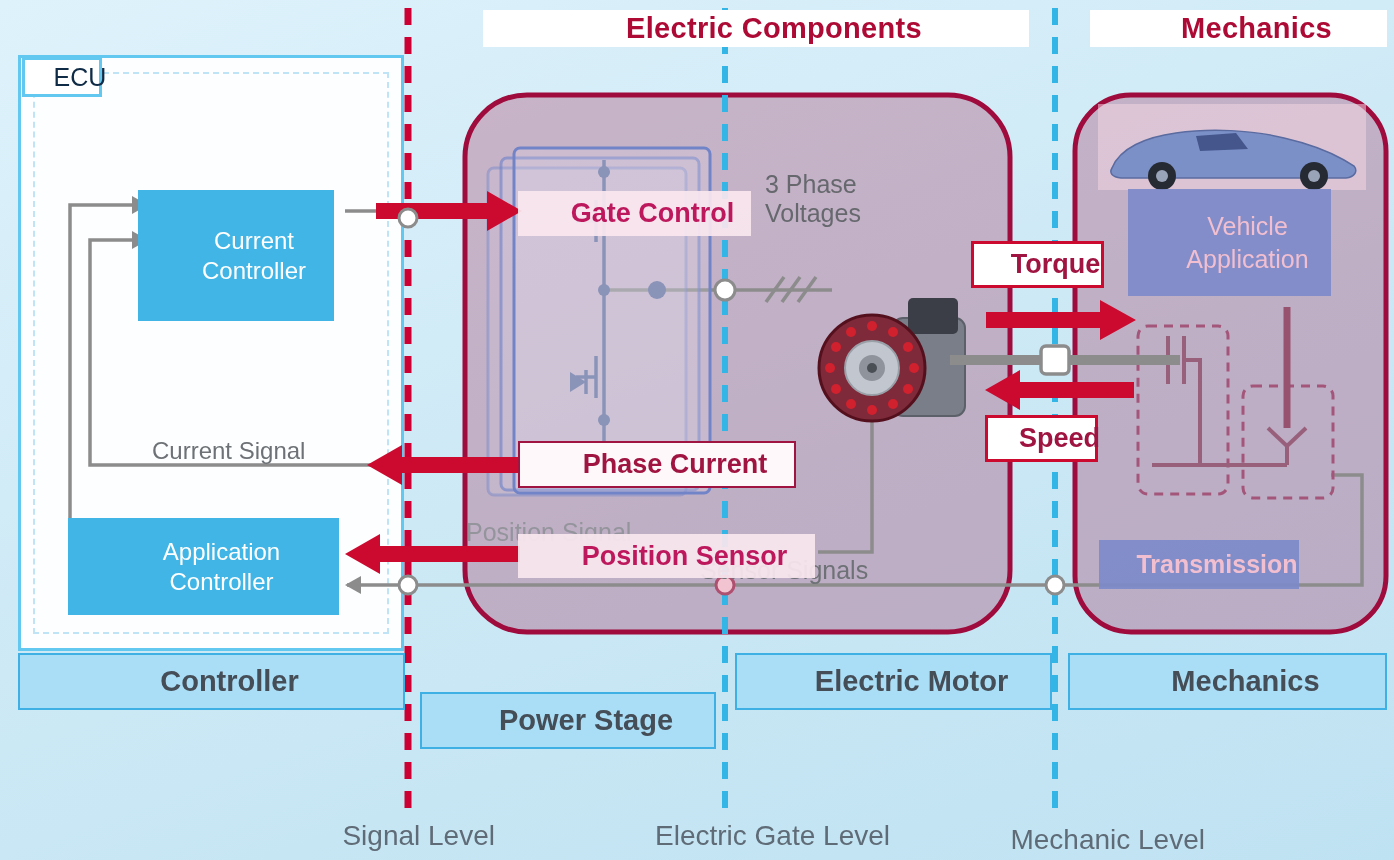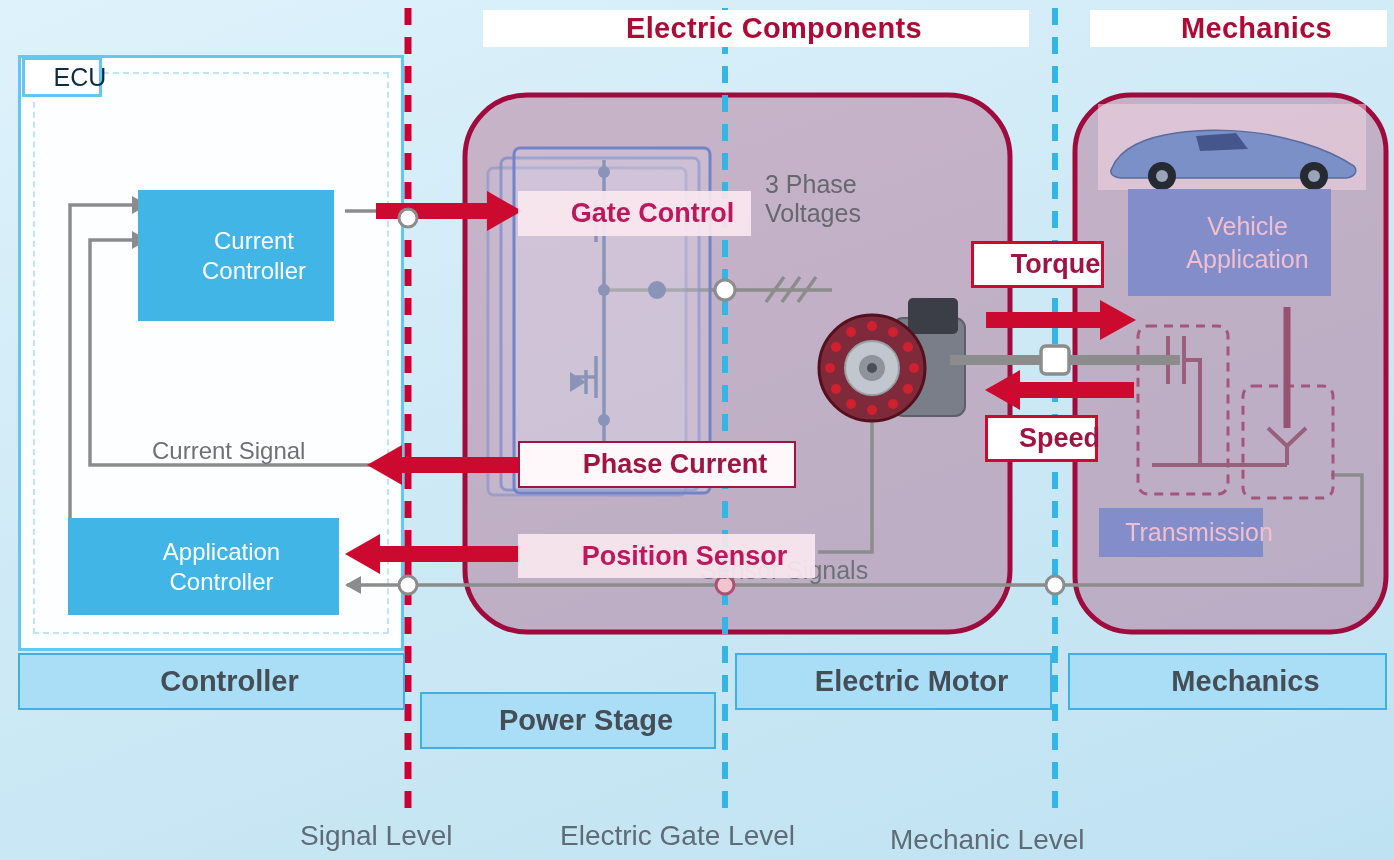--- a/index.html
+++ b/index.html
@@ -20,21 +20,21 @@
   .ecu-tag { left:22px; top:57px; width:80px; height:40px; background:#FFFFFF;
              border:3px solid #62C8F0; color:#0F2B46; font-weight:normal; font-size:25px; z-index:4; }
   .bluebox { background:#41B6E6; color:#FFFFFF; font-size:24px; line-height:1.25; }
   .pinklabel { background:rgba(250,231,239,0.92); color:#be185d; font-weight:bold; font-size:27px; }
   .whitelabel { background:#FEF8FA; border:2px solid #A01441; color:#A01441; font-weight:bold; font-size:27px; }
   .tslabel { background:#FFFFFF; border:3px solid #CC0A2F; color:#A01441; font-weight:bold; font-size:27px; }
   .graytext { position:absolute; color:#6E7276; font-size:24px; z-index:3; }
   .fainttext { position:absolute; color:#94949C; font-size:24px; z-index:3; }
   .purplebox { background:rgba(123,138,201,0.90); color:#F2BFD0; font-size:25px; line-height:1.3; }
   .band { background:#A9DEF6; border:2px solid #3FB0E4; color:#454D57; font-weight:bold; font-size:29px; }
-  .level { position:absolute; color:#5F6B76; font-size:28px; text-align:left; z-index:3; }
+  .level { position:absolute; color:#5F6B76; font-size:28px; text-align:right; z-index:3; }
 </style>
 </head>
 <body>
 
 <div class="stage">
 
   <div class="abs ecu-box">
     <div class="ecu-dash"></div>
   </div>
 
@@ -163,29 +163,30 @@
   <div class="lbl bluebox pre" style="left:138px; top:150px; width:196px; height:131px;margin-top:40px;">Current
 Controller</div>
   <div class="lbl bluebox pre" style="left:68px; top:518px; width:271px; height:97px;">Application
 Controller</div>
   <div class="graytext" style="left:152px; top:437px;">Current Signal</div>
 
   <div class="lbl pinklabel" style="left:518px; top:191px; width:233px; height:45px;">Gate Control</div>
   <div class="graytext pre" style="left:765px; top:170px; width:130px; color:#66686E; font-size:25px;">3 Phase
 Voltages</div>
   <div class="lbl whitelabel" style="left:518px; top:441px; width:278px; height:47px;">Phase Current</div>
+  <div class="fainttext" style="left:466px; top:518px; font-size:25px;">Position Signal</div>
   <div class="lbl pinklabel" style="left:518px; top:534px; width:297px; height:44px; z-index:4;">Position Sensor</div>
   <div class="graytext" style="left:700px; top:556px; font-size:25px;">Sensor Signals</div>
 
   <div class="lbl tslabel" style="left:971px; top:241px; width:133px; height:47px;text-align:center;">Torque</div>
   <div class="lbl tslabel" style="left:985px; top:415px; width:113px; height:47px;">Speed</div>
 
   <div class="lbl purplebox pre" style="left:1128px; top:189px; width:203px; height:107px;">Vehicle
 Application</div>
-  <div class="lbl purplebox" style="left:1099px; top:508px; width:164px; height:49px;">Transmission</div>
+  <div class="lbl purplebox" style="left:1099px; top:540px; width:200px; height:49px;font-weight:bold;">Transmission</div>
 
   <div class="lbl band" style="left:18px; top:653px; width:387px; height:57px;">Controller</div>
   <div class="lbl band" style="left:420px; top:692px; width:296px; height:57px;">Power Stage</div>
   <div class="lbl band" style="left:735px; top:653px; width:317px; height:57px;">Electric Motor</div>
   <div class="lbl band" style="left:1068px; top:653px; width:319px; height:57px;">Mechanics</div>
 
   <div class="level" style="left:300px; top:820px; width:195px;">Signal Level</div>
   <div class="level" style="left:560px; top:820px; width:330px;">Electric Gate Level</div>
   <div class="level" style="left:890px; top:824px; width:315px;">Mechanic Level</div>
 

